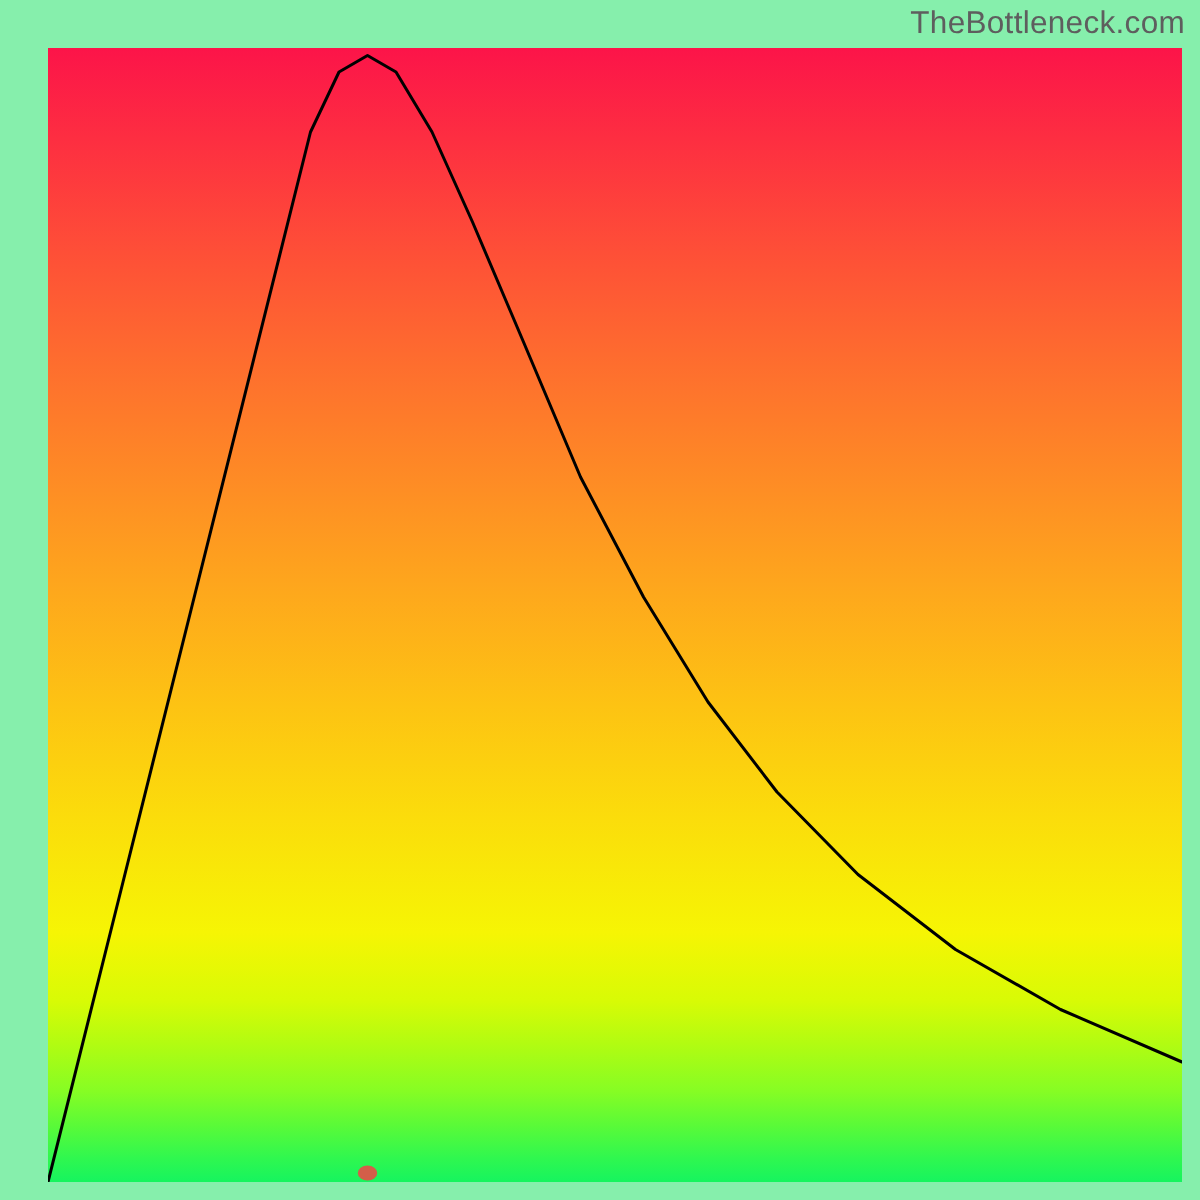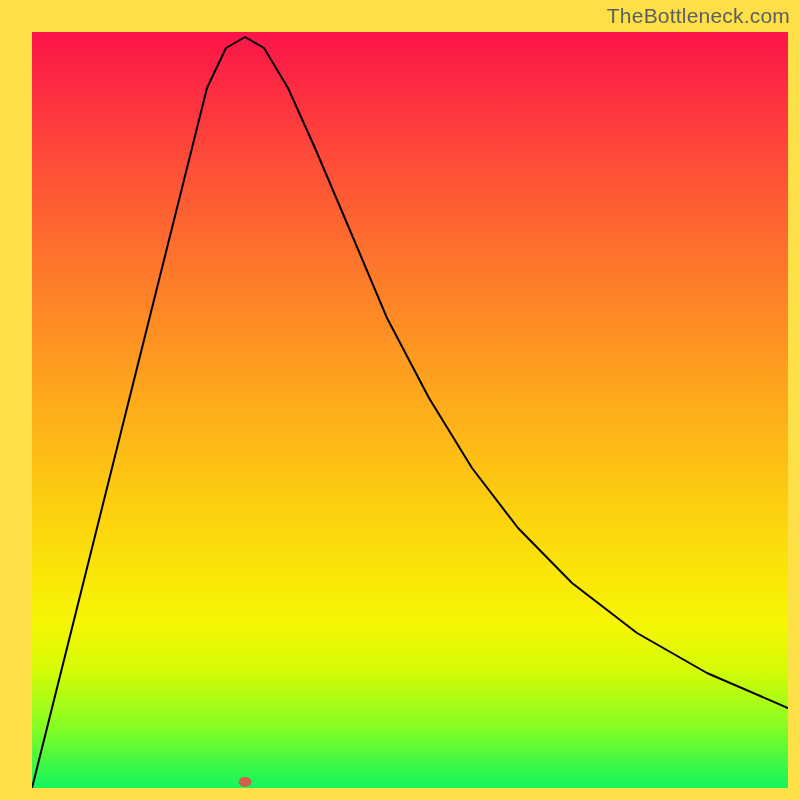--- a/index.html
+++ b/index.html
@@ -7,21 +7,21 @@
     padding: 0;
     width: 800px;
     height: 800px;
     background: #000;
     overflow: hidden;
     font-family: Arial, Helvetica, sans-serif;
   }
   .outer {
     width: 800px;
     height: 800px;
-    background: #fde047;
+    background: #86efac;
     position: relative;
   }
   .watermark {
     position: absolute;
     top: 4px;
     right: 10px;
     color: #5e5e5e;
     font-size: 21px;
     font-weight: 500;
     letter-spacing: 0.2px;

